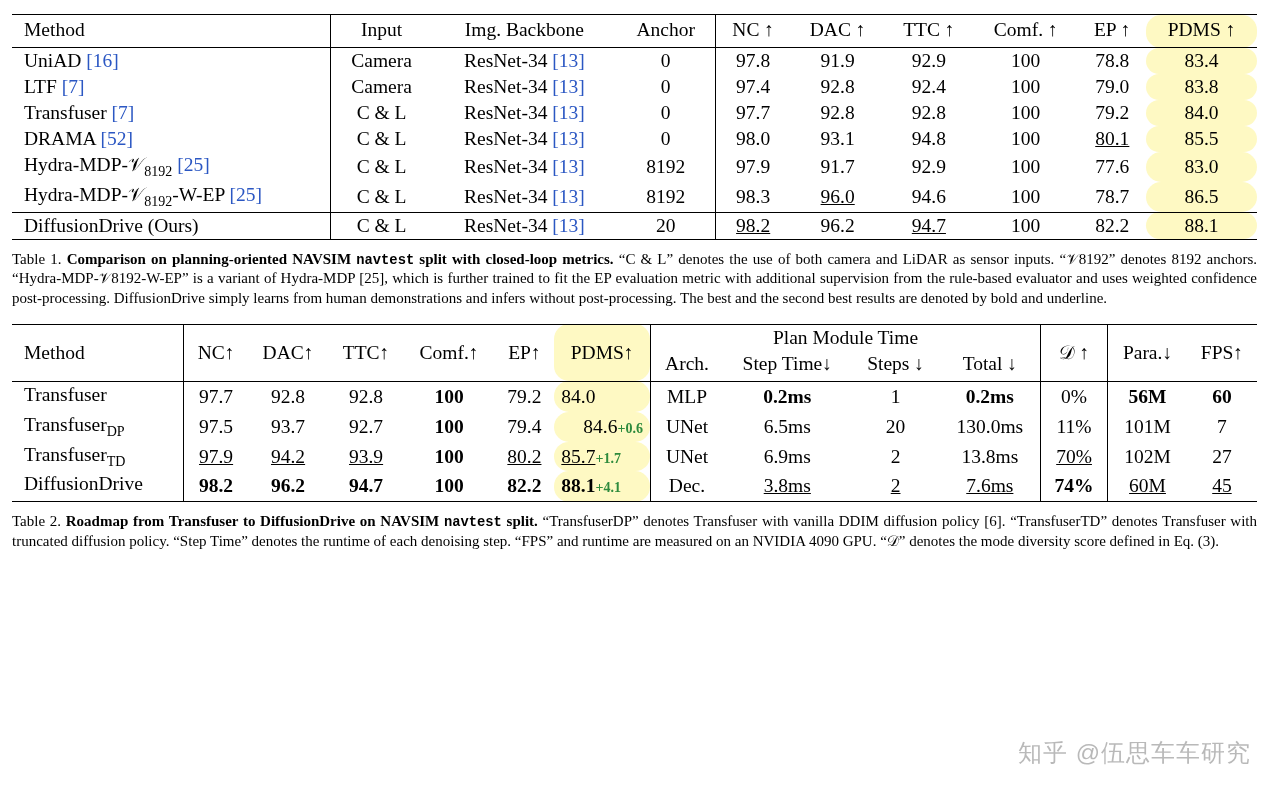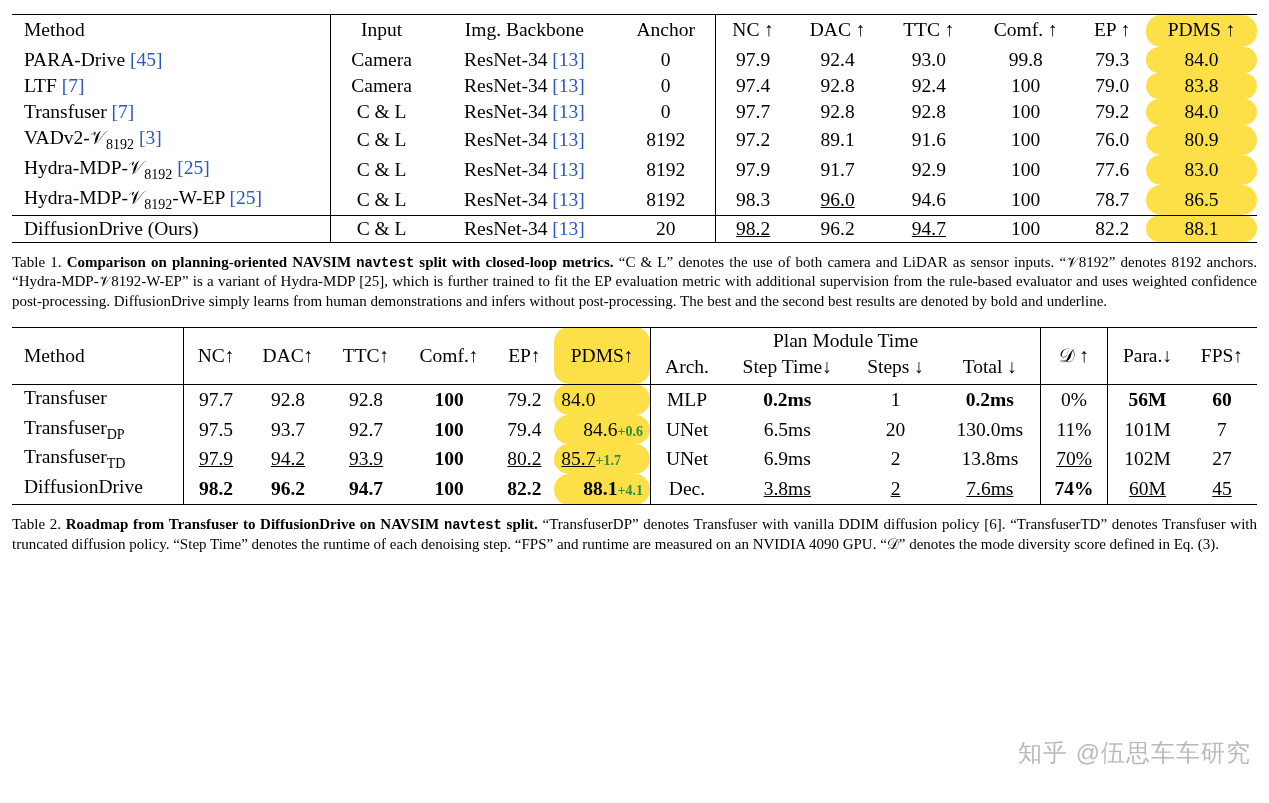--- a/index.html
+++ b/index.html
@@ -38,21 +38,21 @@
     font-weight: normal;
     text-align: center;
     vertical-align: middle;
   }
   .tbl1 .colmethod { text-align: left; padding-left: 12px; width: 300px;}
   .rule-top td { border-top: 1.6px solid #000; }
   .rule-mid td { border-top: 1.1px solid #000; }
   .rule-bot td { border-bottom: 1.6px solid #000; }
   .hdr td { padding-top: 4px; padding-bottom: 6px; text-align: center; }
   .sep-left { border-left: 1.1px solid #000; }
-  .shade { background: #fde047; border-radius: 15px; }
+  .shade { background: #fef9c3; border-radius: 15px; }
   .b { font-weight: bold; }
   .u { text-decoration: underline; }
   .ref { color: #2b57c3; }
   sub { font-size: 0.72em; }
 
   
   .caption {
     width: 1245px;
     margin: 10px auto 0 auto;
     font-size: 15px;
@@ -105,33 +105,33 @@
         <td>Img. Backbone</td>
         <td>Anchor</td>
         <td class="sep-left">NC ↑</td>
         <td>DAC ↑</td>
         <td>TTC ↑</td>
         <td>Comf. ↑</td>
         <td>EP ↑</td>
         <td class="shade">PDMS ↑</td>
       </tr>
 
-
-      <tr>
-        <td class="colmethod"><span>PARA-Drive</span> <span class="ref">[45]</span></td>
+      <tr class="rule-mid">
+        <td class="colmethod"><span>UniAD</span> <span class="ref">[16]</span></td>
         <td class="sep-left">Camera</td>
         <td><span>ResNet-34</span> <span class="ref">[13]</span></td>
         <td>0</td>
-        <td class="sep-left">97.9</td>
-        <td>92.4</td>
-        <td>93.0</td>
-        <td>99.8</td>
-        <td>79.3</td>
-        <td class="shade">84.0</td>
-      </tr>
+        <td class="sep-left">97.8</td>
+        <td>91.9</td>
+        <td>92.9</td>
+        <td class="b">100</td>
+        <td>78.8</td>
+        <td class="shade">83.4</td>
+      </tr>
+
 
       <tr>
         <td class="colmethod"><span>LTF</span> <span class="ref">[7]</span></td>
         <td class="sep-left">Camera</td>
         <td><span>ResNet-34</span> <span class="ref">[13]</span></td>
         <td>0</td>
         <td class="sep-left">97.4</td>
         <td>92.8</td>
         <td>92.4</td>
         <td class="b">100</td>
@@ -145,33 +145,33 @@
         <td><span>ResNet-34</span> <span class="ref">[13]</span></td>
         <td>0</td>
         <td class="sep-left">97.7</td>
         <td>92.8</td>
         <td>92.8</td>
         <td class="b">100</td>
         <td>79.2</td>
         <td class="shade">84.0</td>
       </tr>
 
-
-      <tr>
-        <td class="colmethod"><span>VADv2-𝒱</span><sub>8192</sub> <span class="ref">[3]</span></td>
-        <td class="sep-left">C &amp; L</td>
-        <td><span>ResNet-34</span> <span class="ref">[13]</span></td>
-        <td>8192</td>
-        <td class="sep-left">97.2</td>
-        <td>89.1</td>
-        <td>91.6</td>
-        <td class="b">100</td>
-        <td>76.0</td>
-        <td class="shade">80.9</td>
-      </tr>
+      <tr>
+        <td class="colmethod"><span>DRAMA</span> <span class="ref">[52]</span></td>
+        <td class="sep-left">C &amp; L</td>
+        <td><span>ResNet-34</span> <span class="ref">[13]</span></td>
+        <td>0</td>
+        <td class="sep-left">98.0</td>
+        <td>93.1</td>
+        <td class="b">94.8</td>
+        <td class="b">100</td>
+        <td class="u">80.1</td>
+        <td class="shade">85.5</td>
+      </tr>
+
 
       <tr>
         <td class="colmethod"><span>Hydra-MDP-𝒱</span><sub>8192</sub> <span class="ref">[25]</span></td>
         <td class="sep-left">C &amp; L</td>
         <td><span>ResNet-34</span> <span class="ref">[13]</span></td>
         <td>8192</td>
         <td class="sep-left">97.9</td>
         <td>91.7</td>
         <td>92.9</td>
         <td class="b">100</td>
@@ -288,21 +288,21 @@
         <td>27</td>
       </tr>
 
       <tr class="rule-bot">
         <td class="colmethod"><span>DiffusionDrive</span><sub></sub></td>
         <td class="sep-left b">98.2</td>
         <td class="b">96.2</td>
         <td class="b">94.7</td>
         <td class="b">100</td>
         <td class="b">82.2</td>
-        <td class="shade" style="text-align:right;"><span class="b">88.1</span><span class="plus">+4.1</span></td>
+        <td class="shade" style="text-align:left;"><span class="b">88.1</span><span class="plus">+4.1</span></td>
         <td class="sep-left">Dec.</td>
         <td class="u">3.8ms</td>
         <td class="u">2</td>
         <td class="u">7.6ms</td>
         <td class="sep-left b">74%</td>
         <td class="sep-left u">60M</td>
         <td class="u">45</td>
       </tr>
     </tbody>
   </table>

